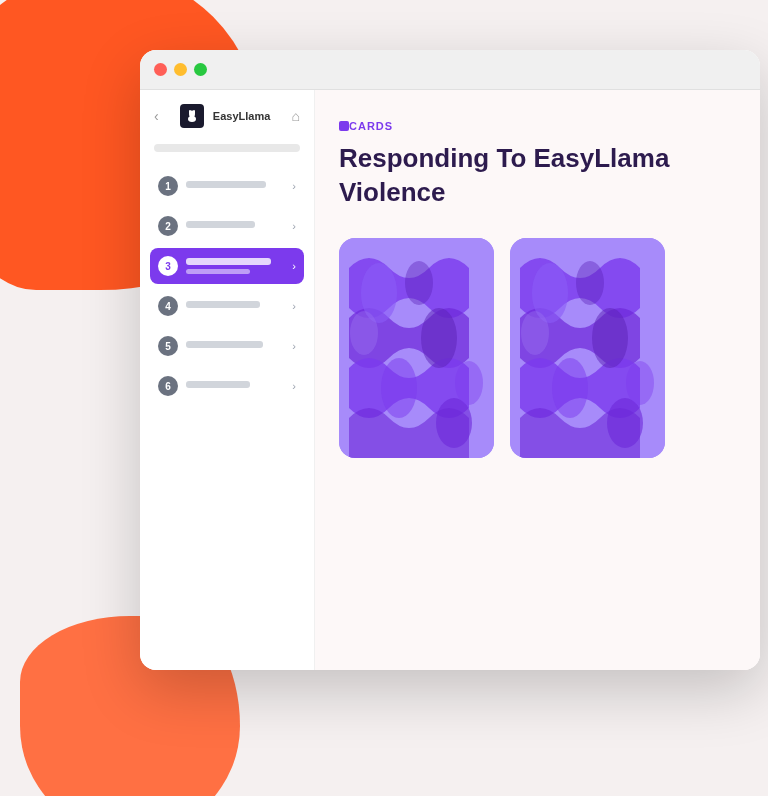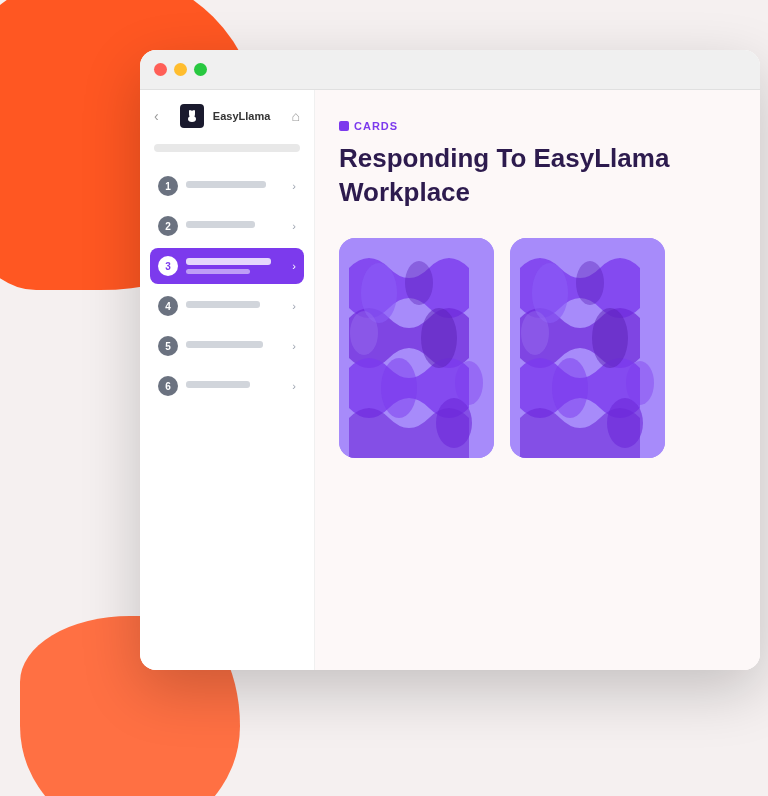--- a/index.html
+++ b/index.html
@@ -217,21 +217,20 @@
     .main-content {
       flex: 1;
       background: #fdf8f8;
       padding: 30px 24px;
       overflow: hidden;
     }
 
     .content-badge {
       display: flex;
       align-items: center;
-      gap: 5px;
       margin-bottom: 10px;
     }
 
     .badge-icon {
       width: 10px;
       height: 10px;
       background: #7c3aed;
       border-radius: 2px;
     }
 
@@ -365,21 +364,21 @@
 
     <div class="main-content">
 
       <div class="content-badge">
         <div class="badge-icon"></div>
         <span class="badge-text">CARDS</span>
       </div>
 
       <div class="content-title">
         <span>Responding To EasyLlama</span><br>
-        <span>Workplace</span>
+        <span>Violence</span>
       </div>
 
       <div class="cards-grid">
 
         <div class="card">
           <svg class="card-pattern" viewBox="0 0 155 220" xmlns="http://www.w3.org/2000/svg">
             <rect width="155" height="220" fill="#a78bfa"></rect>
 
             <path d="M10,30 Q30,10 50,30 Q70,50 90,30 Q110,10 130,30 L130,70 Q110,90 90,70 Q70,50 50,70 Q30,90 10,70 Z" fill="#7c3aed" opacity="0.8"></path>
             <path d="M10,80 Q30,60 50,80 Q70,100 90,80 Q110,60 130,80 L130,120 Q110,140 90,120 Q70,100 50,120 Q30,140 10,120 Z" fill="#6d28d9" opacity="0.7"></path>

